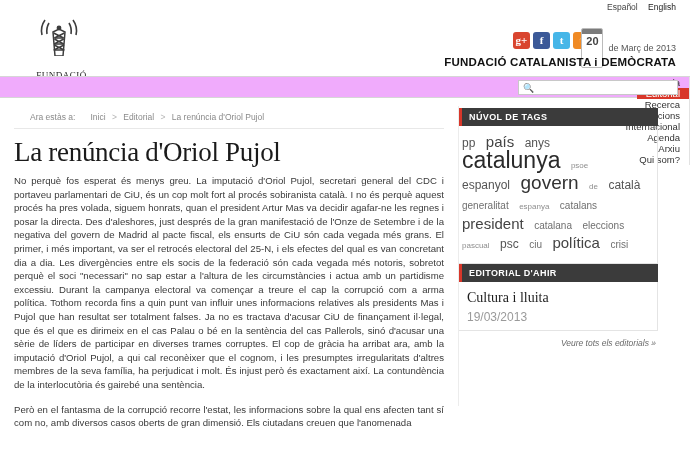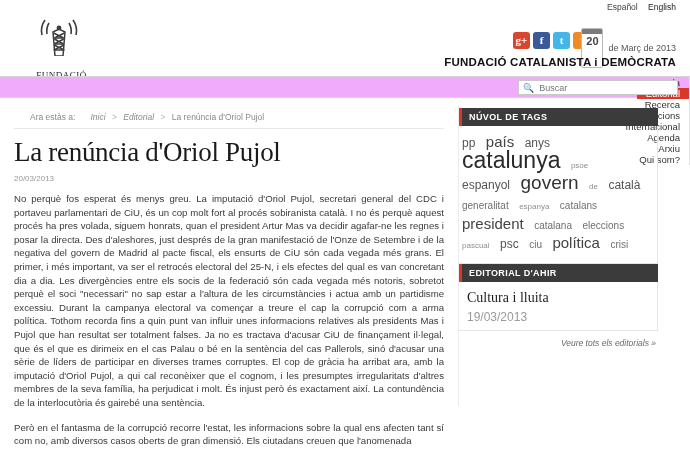--- a/index.html
+++ b/index.html
@@ -125,21 +125,21 @@
   }
   .leftcol { width: 430px; }
   .rightcol { width: 200px; }
 
   .breadcrumb {
     font-size: 8.5px; color: #8a8a8a;
     padding: 4px 0 6px 16px;
     border-bottom: 1px solid #e8e8e8;
     margin-bottom: 4px;
   }
-  .breadcrumb a { color: #8a8a8a; text-decoration: none; font-style: italic; }
+  .breadcrumb a { color: #8a8a8a; text-decoration: none; }
   .breadcrumb .sep { margin: 0 4px; color: #b5b5b5; }
 
   h1.title {
     font-family: "Liberation Serif", serif;
     font-size: 27px;
     font-weight: normal;
     color: #1a1a1a;
     margin: 8px 0 6px 0;
     letter-spacing: -0.3px;
   }
@@ -272,42 +272,40 @@
     <div class="navitem active">Editorial</div>
     <div class="navitem">Recerca</div>
     <div class="navitem">Publicacions</div>
     <div class="navitem">Internacional</div>
     <div class="navitem">Agenda</div>
     <div class="navitem">Arxiu</div>
     <div class="navitem">Qui som?</div>
 
     <div class="searchwrap">
       <span class="sicon-mag">🔍</span>
-      <input type="text" placeholder="Buscar" style="">
     </div>
   </div>
 
   <div class="content">
 
     <div class="vrule"></div>
 
     <div class="leftcol">
 
       <div class="breadcrumb">
         <span>Ara estàs a:</span>
         <span class="sep">&nbsp;</span>
         <a href="#">Inici</a>
         <span class="sep">&gt;</span>
         <a href="#">Editorial</a>
         <span class="sep">&gt;</span>
         <span>La renúncia d'Oriol Pujol</span>
       </div>
 
       <h1 class="title">La renúncia d'Oriol Pujol</h1>
-      <div class="artdate">20/03/2013</div>
 
       <div class="article">
         <p>No perquè fos esperat és menys greu. La imputació d'Oriol Pujol, secretari general del CDC i portaveu parlamentari de CiU, és un cop molt fort al procés sobiranista català. I no és perquè aquest procés ha pres volada, siguem honrats, quan el president Artur Mas va decidir agafar-ne les regnes i posar la directa. Des d'aleshores, just després de la gran manifestació de l'Onze de Setembre i de la negativa del govern de Madrid al pacte fiscal, els ensurts de CiU són cada vegada més grans. El primer, i més important, va ser el retrocés electoral del 25-N, i els efectes del qual es van concretant dia a dia. Les divergències entre els socis de la federació són cada vegada més notoris, sobretot perquè el soci "necessari" no sap estar a l'altura de les circumstàncies i actua amb un partidisme excessiu. Durant la campanya electoral va començar a treure el cap la corrupció com a arma política. Tothom recorda fins a quin punt van influir unes informacions relatives als presidents Mas i Pujol que han resultat ser totalment falses. Ja no es tractava d'acusar CiU de finançament il·legal, que és el que es dirimeix en el cas Palau o bé en la sentència del cas Pallerols, sinó d'acusar una sèrie de líders de participar en diverses trames corruptes. El cop de gràcia ha arribat ara, amb la imputació d'Oriol Pujol, a qui cal reconèixer que el cognom, i les presumptes irregularitats d'altres membres de la seva família, ha perjudicat i molt. És injust però és exactament així. La contundència de la interlocutòria és gairebé una sentència.</p>
         <p>Però en el fantasma de la corrupció recorre l'estat, les informacions sobre la qual ens afecten tant sí com no, amb diversos casos oberts de gran dimensió. Els ciutadans creuen que l'anomenada</p>
       </div>
     </div>
 
     <div class="rightcol">
 
       <div class="panelhead">NÚVOL DE TAGS</div>

